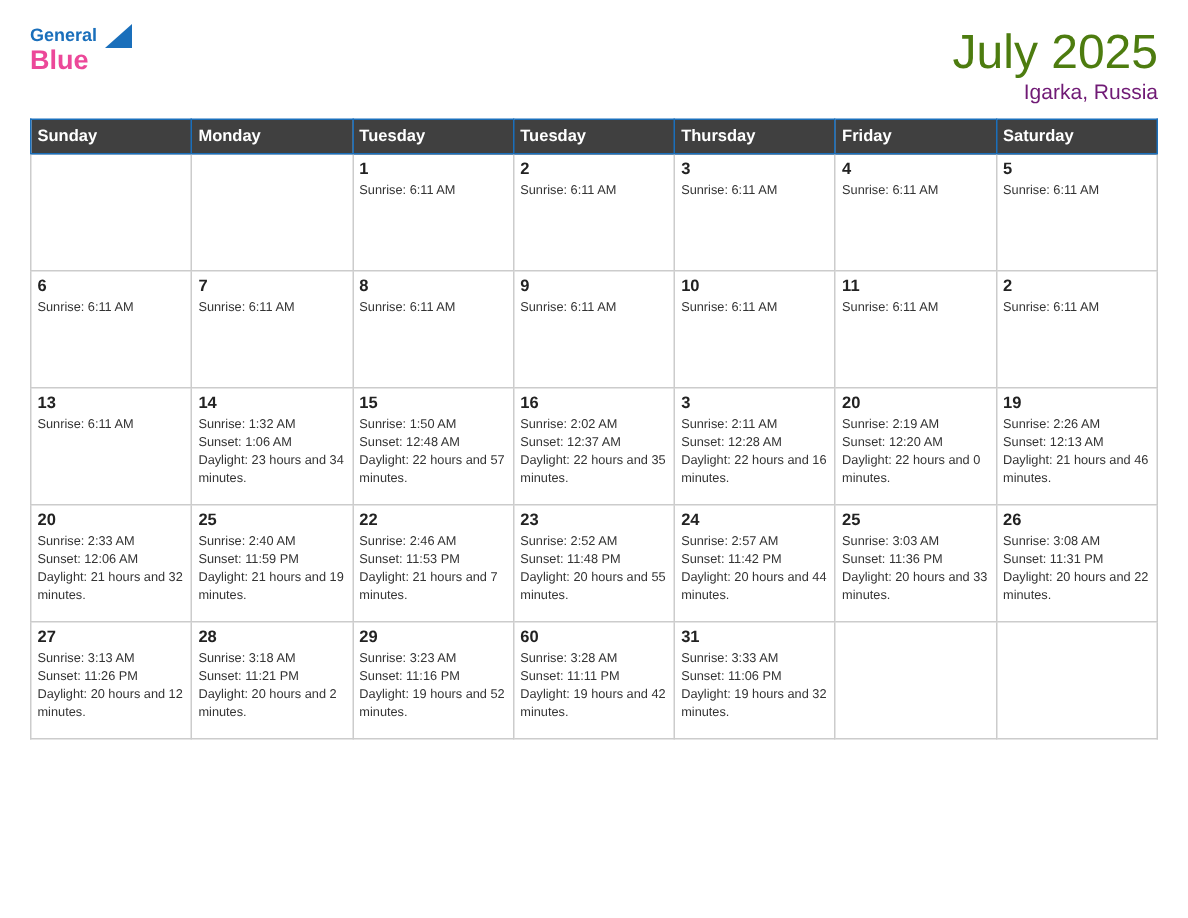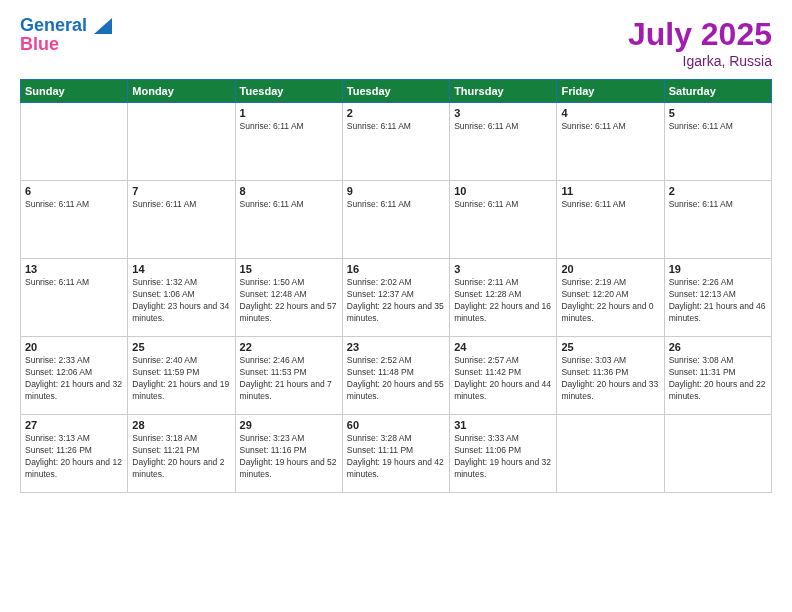--- a/index.html
+++ b/index.html
@@ -20,47 +20,47 @@
       display: flex;
       justify-content: space-between;
       align-items: flex-start;
       margin-bottom: 10px;
     }
     .logo {
       display: flex;
       align-items: center;
     }
     .logo-text {
-      font-size: 18px;
+      font-size: 12px;
       font-weight: bold;
       color: #333;
       line-height: 1.1;
     }
     .logo-text span {
       color: #1a6fbb;
     }
     .title-block {
       text-align: right;
     }
     .month-title {
       font-size: 32px;
-      color: #a21caf;
-      font-weight: bold;
+      color: #4d7c0f;
+      font-weight: normal;
     }
     .location {
       font-size: 14px;
       color: #701a75;
     }
     .calendar {
       width: 100%;
       border-collapse: collapse;
       table-layout: fixed;
     }
     .calendar thead th {
-      background-color: #15803d;
+      background-color: #404040;
       color: #fff;
       font-size: 11px;
       font-weight: bold;
       padding: 5px 4px;
       text-align: left;
       border: 1px solid #1a6fbb;
     }
     .calendar tbody td {
       vertical-align: top;
       padding: 4px 4px;

